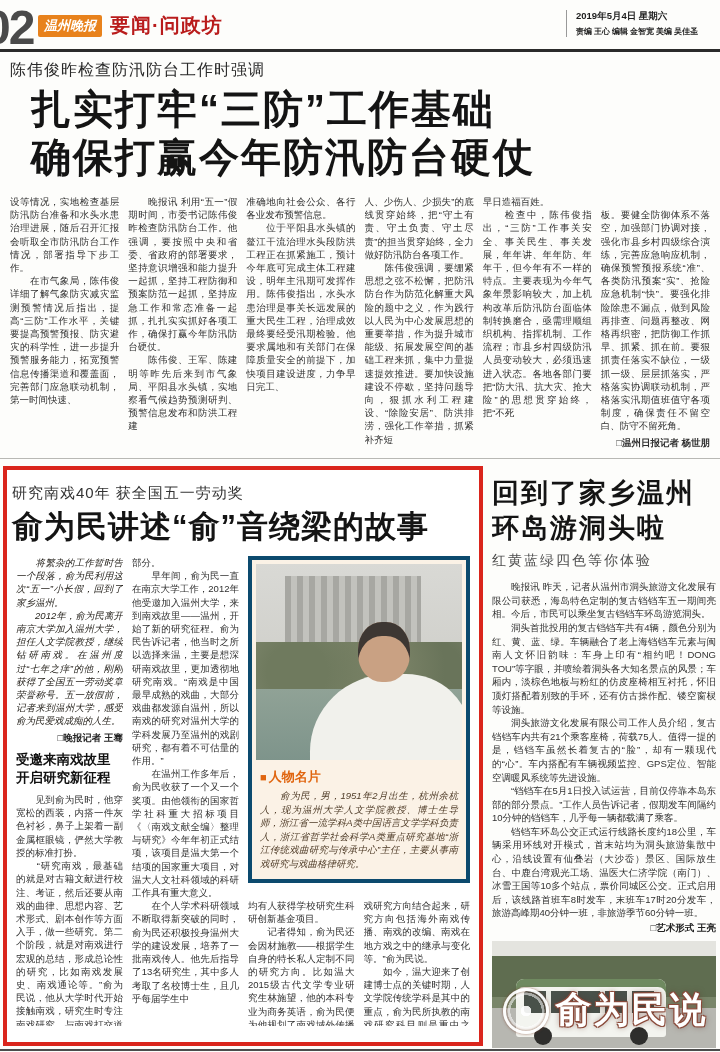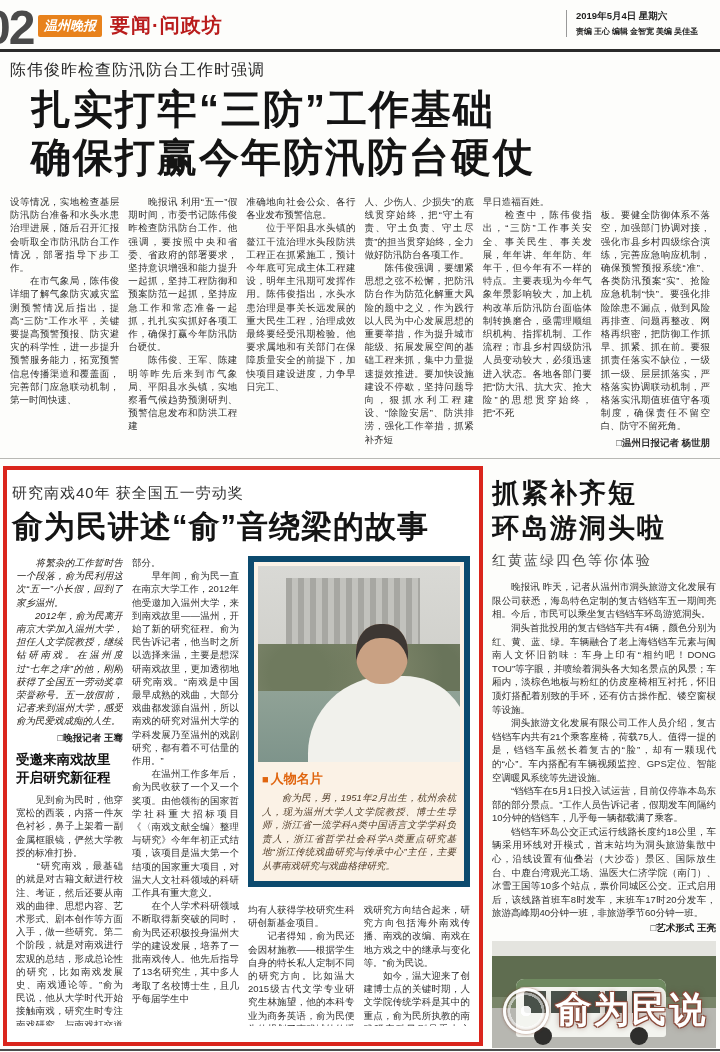--- a/index.html
+++ b/index.html
@@ -33,21 +33,21 @@
   .l-kicker{ font-size:15px; color:#333; letter-spacing:1px; margin-left:-4px;}
   .l-headline{ font-size:31px; font-weight:900; color:#141414; letter-spacing:1px; margin:3px 0 8px -4px; white-space:nowrap;}
   .l-body{ display:flex; gap:9px; height:470px; overflow:hidden;}
   .l-col1{ width:107px; flex:none; overflow:hidden;}
   .l-col2{ width:107px; flex:none; overflow:hidden;}
   .l-right{ flex:1; overflow:hidden;}
   .smalltext{ font-size:9.5px; line-height:13.2px; text-align:justify; white-space:pre-line; color:#303030;}
   .italictext{ font-style:italic; color:#28251f;}
   .l-byline{ text-align:right; font-weight:700; font-size:9.5px; margin:4px 0 6px;}
   .l-subhead{ font-size:13.5px; font-weight:800; line-height:1.35; color:#111; white-space:pre-line; margin:6px 0;}
-  .photo-panel{ background:#fbf2e6; border:6px solid #0c4a6e; padding:4px;}
+  .photo-panel{ background:#fbf2e6; border:4px solid #0c4a6e; padding:4px;}
   .photo1{ position:relative; height:196px; background:linear-gradient(#d9d9d5 0%, #cfcfca 55%, #b9c4b8 100%); overflow:hidden;}
   .ph-building{ position:absolute; left:14%; top:6%; width:66%; height:42%; background:
       repeating-linear-gradient(90deg,#a7a7a2 0 6px,#c2c2bd 6px 12px), #b5b5b0;}
   .ph-trees{ position:absolute; left:0; top:40%; width:100%; height:26%;
       background:radial-gradient(circle at 20% 60%, #6f7a5e 18%, transparent 60%),
                  radial-gradient(circle at 55% 50%, #7c8468 20%, transparent 65%),
                  radial-gradient(circle at 85% 60%, #69745a 18%, transparent 60%), #8a9179;}
   .ph-water{ position:absolute; left:0; bottom:0; width:100%; height:36%;
       background:linear-gradient(#90a296,#7e948b);}
   .ph-head{ position:absolute; right:52px; bottom:78px; width:52px; height:60px; border-radius:46%;
@@ -162,21 +162,21 @@
           <div class="col smalltext">均有人获得学校研究生科研创新基金项目。
 　　记者得知，俞为民还会因材施教——根据学生自身的特长私人定制不同的研究方向。比如温大2015级古代文学专业研究生林施望，他的本科专业为商务英语，俞为民便为他规划了南戏域外传播的研究方向，帮助该学生在硕士阶段就完成了40万字的译著，助力南戏走向全世界。“我们在南戏和戏曲研究方面每年招两名研究生，尽量将他们本科专业与南</div>
           <div class="col smalltext">戏研究方向结合起来，研究方向包括海外南戏传播、南戏的改编、南戏在地方戏之中的继承与变化等。”俞为民说。
 　　如今，温大迎来了创建博士点的关键时期，人文学院传统学科是其中的重点，俞为民所执教的南戏研究科目则是重中之重。俞为民表示，接下来他将继续结合地方文化，为温大的学科建设及全国的戏曲研究贡献自己的力量。</div>
         </div>
       </div>
     </div>
   </div>
 
   <div class="right-article">
-    <div class="r-headline">抓紧补齐短
+    <div class="r-headline">回到了家乡温州
 环岛游洞头啦</div>
     <div class="r-subhead">红黄蓝绿四色等你体验</div>
     <div class="r-body">
       <p>晚报讯 昨天，记者从温州市洞头旅游文化发展有限公司获悉，海岛特色定制的复古铛铛车五一期间亮相。今后，市民可以乘坐复古铛铛车环岛游览洞头。</p>
       <p>洞头首批投用的复古铛铛车共有4辆，颜色分别为红、黄、蓝、绿。车辆融合了老上海铛铛车元素与闽南人文怀旧韵味：车身上印有“相约吧！DONG TOU”等字眼，并喷绘着洞头各大知名景点的风景；车厢内，淡棕色地板与粉红的仿皮座椅相互衬托，怀旧顶灯搭配着别致的手环，还有仿古操作配、镂空窗棂等设施。</p>
       <p>洞头旅游文化发展有限公司工作人员介绍，复古铛铛车内共有21个乘客座椅，荷载75人。值得一提的是，铛铛车虽然长着复古的“脸”，却有一颗现代的“心”。车内搭配有车辆视频监控、GPS定位、智能空调暖风系统等先进设施。</p>
       <p>“铛铛车在5月1日投入试运营，目前仅停靠本岛东部的部分景点。”工作人员告诉记者，假期发车间隔约10分钟的铛铛车，几乎每一辆都载满了乘客。</p>
       <p>铛铛车环岛公交正式运行线路长度约18公里，车辆采用环线对开模式，首末站均为洞头旅游集散中心，沿线设置有仙叠岩（大沙岙）景区、国际放生台、中鹿台湾观光工场、温医大仁济学院（南门）、冰雪王国等10多个站点，票价同城区公交。正式启用后，该线路首班车8时发车，末班车17时20分发车，旅游高峰期40分钟一班，非旅游季节60分钟一班。</p>
     </div>
     <div class="r-byline">□艺术形式 王亮</div>

